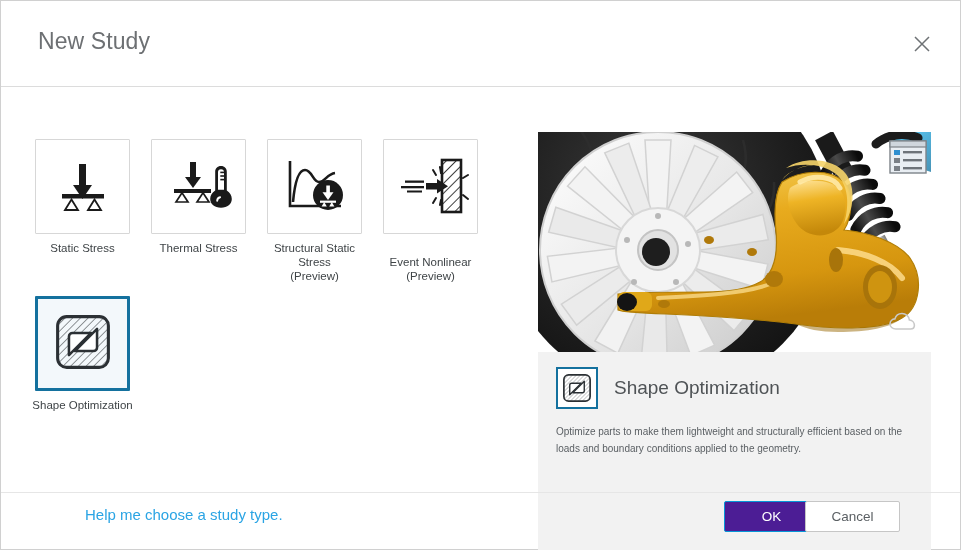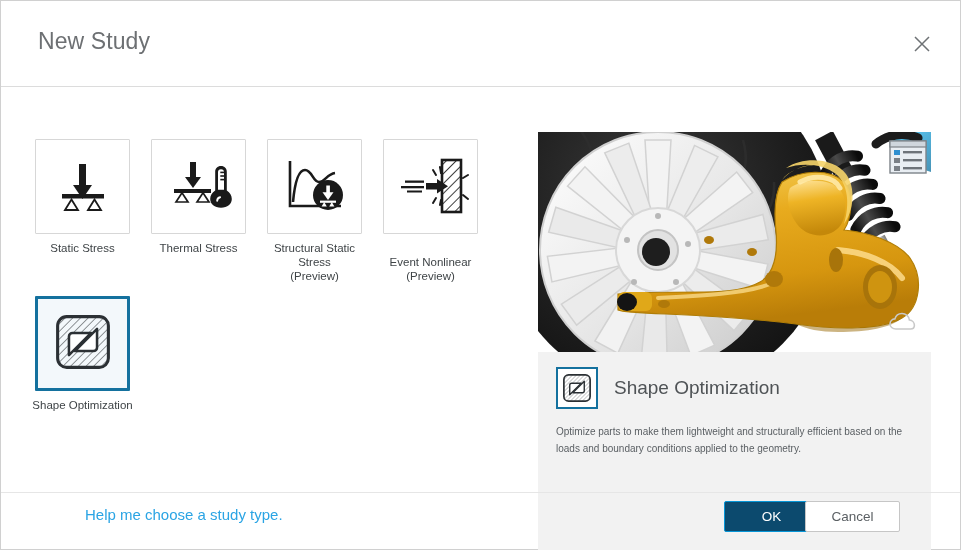--- a/index.html
+++ b/index.html
@@ -198,21 +198,21 @@
     box-sizing: border-box;
     border-radius: 2px;
     display: flex;
     align-items: center;
     justify-content: center;
     cursor: pointer;
   }
   .btn-ok {
     left: 723px;
     width: 95px;
-    background: #0c4a6e;
+    background: #4c1d95;
     color: #ffffff;
     border: 1px solid #0696d7;
   }
   .btn-cancel {
     left: 804px;
     width: 95px;
     background: #ffffff;
     color: #5a5f63;
     border: 1px solid #c6c6c6;
   }

